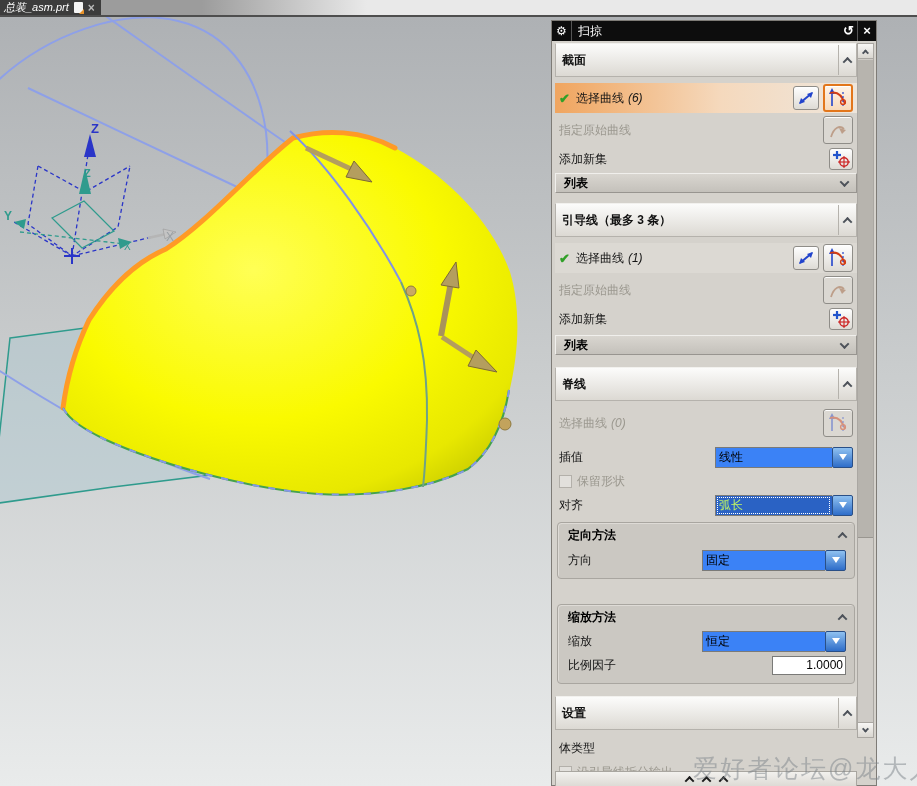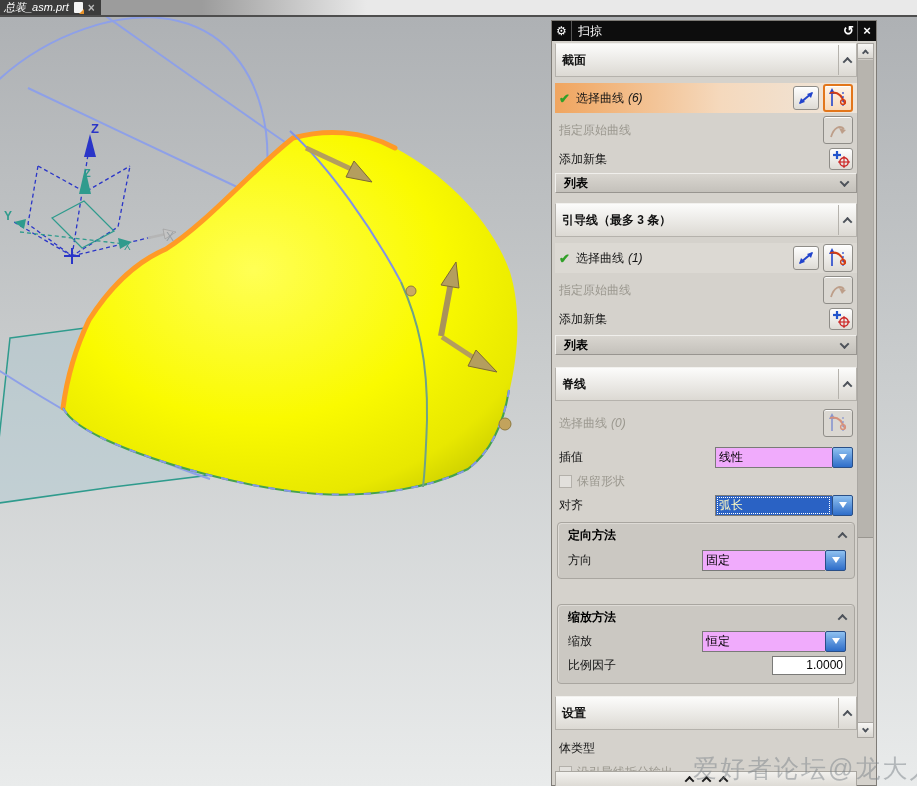--- a/index.html
+++ b/index.html
@@ -61,26 +61,26 @@
   .icon-btn.small { width:26px; height:24px; }
   .icon-btn.hl { border:2px solid #e2761b; background:linear-gradient(#fff4e8,#f7d9ba); }
   .icon-btn.off { background:#dbd8d2; }
   .btn-gap { width:4px; flex:none; }
 
   .listbar { height:20px; margin-top:2px; background:linear-gradient(#d9d6d0,#c4c1bb);
     border:1px solid #989590; border-top-color:#f0efec; border-left-color:#f0efec;
     display:flex; align-items:center; padding:0 8px; font-weight:bold; font-size:12px; }
 
   .combo { display:flex; height:21px; width:138px; flex:none; }
-  .combo .field { flex:1; background:#f0abfc; border:1px solid #7a7a78; border-right:none;
+  .combo .field { flex:1; background:#3b82f6; border:1px solid #7a7a78; border-right:none;
     font-size:12px; padding:0 3px; display:flex; align-items:center; overflow:hidden; }
   .combo .arrow-btn { width:21px; flex:none; background:linear-gradient(#8fc1f0,#2e6dc9);
     border:1px solid #2a4f86; border-radius:2px; display:flex; align-items:flex-start; justify-content:center; }
   .combo .arrow-btn::after { content:""; border:4px solid transparent; border-top:6px solid #fff; margin-top:6px; }
-  .combo.selected .field { background:#2a62c4; color:#fef9c3; outline:1px dotted #fff; outline-offset:-3px; }
+  .combo.selected .field { background:#2a62c4; color:#bef264; outline:1px dotted #fff; outline-offset:-3px; }
 
   .cb { width:13px; height:13px; background:#f4f3f1; border:1px solid #8f8d88; flex:none; margin-right:5px; }
   .cb.off { background:#e2e0dc; border-color:#b3b0aa; }
 
   .subpanel { margin-top:5px; margin-left:2px; margin-right:2px; background:#cbc8c2;
     border:1px solid #a9a6a0; border-radius:4px; box-shadow:inset 1px 1px 0 #dedbd6;
     padding:2px 8px 6px 10px; }
   .subhdr { height:20px; display:flex; align-items:center; font-weight:bold; font-size:12px; }
   .subpanel .row { padding:0; }
   .subpanel .combo { width:144px; }

